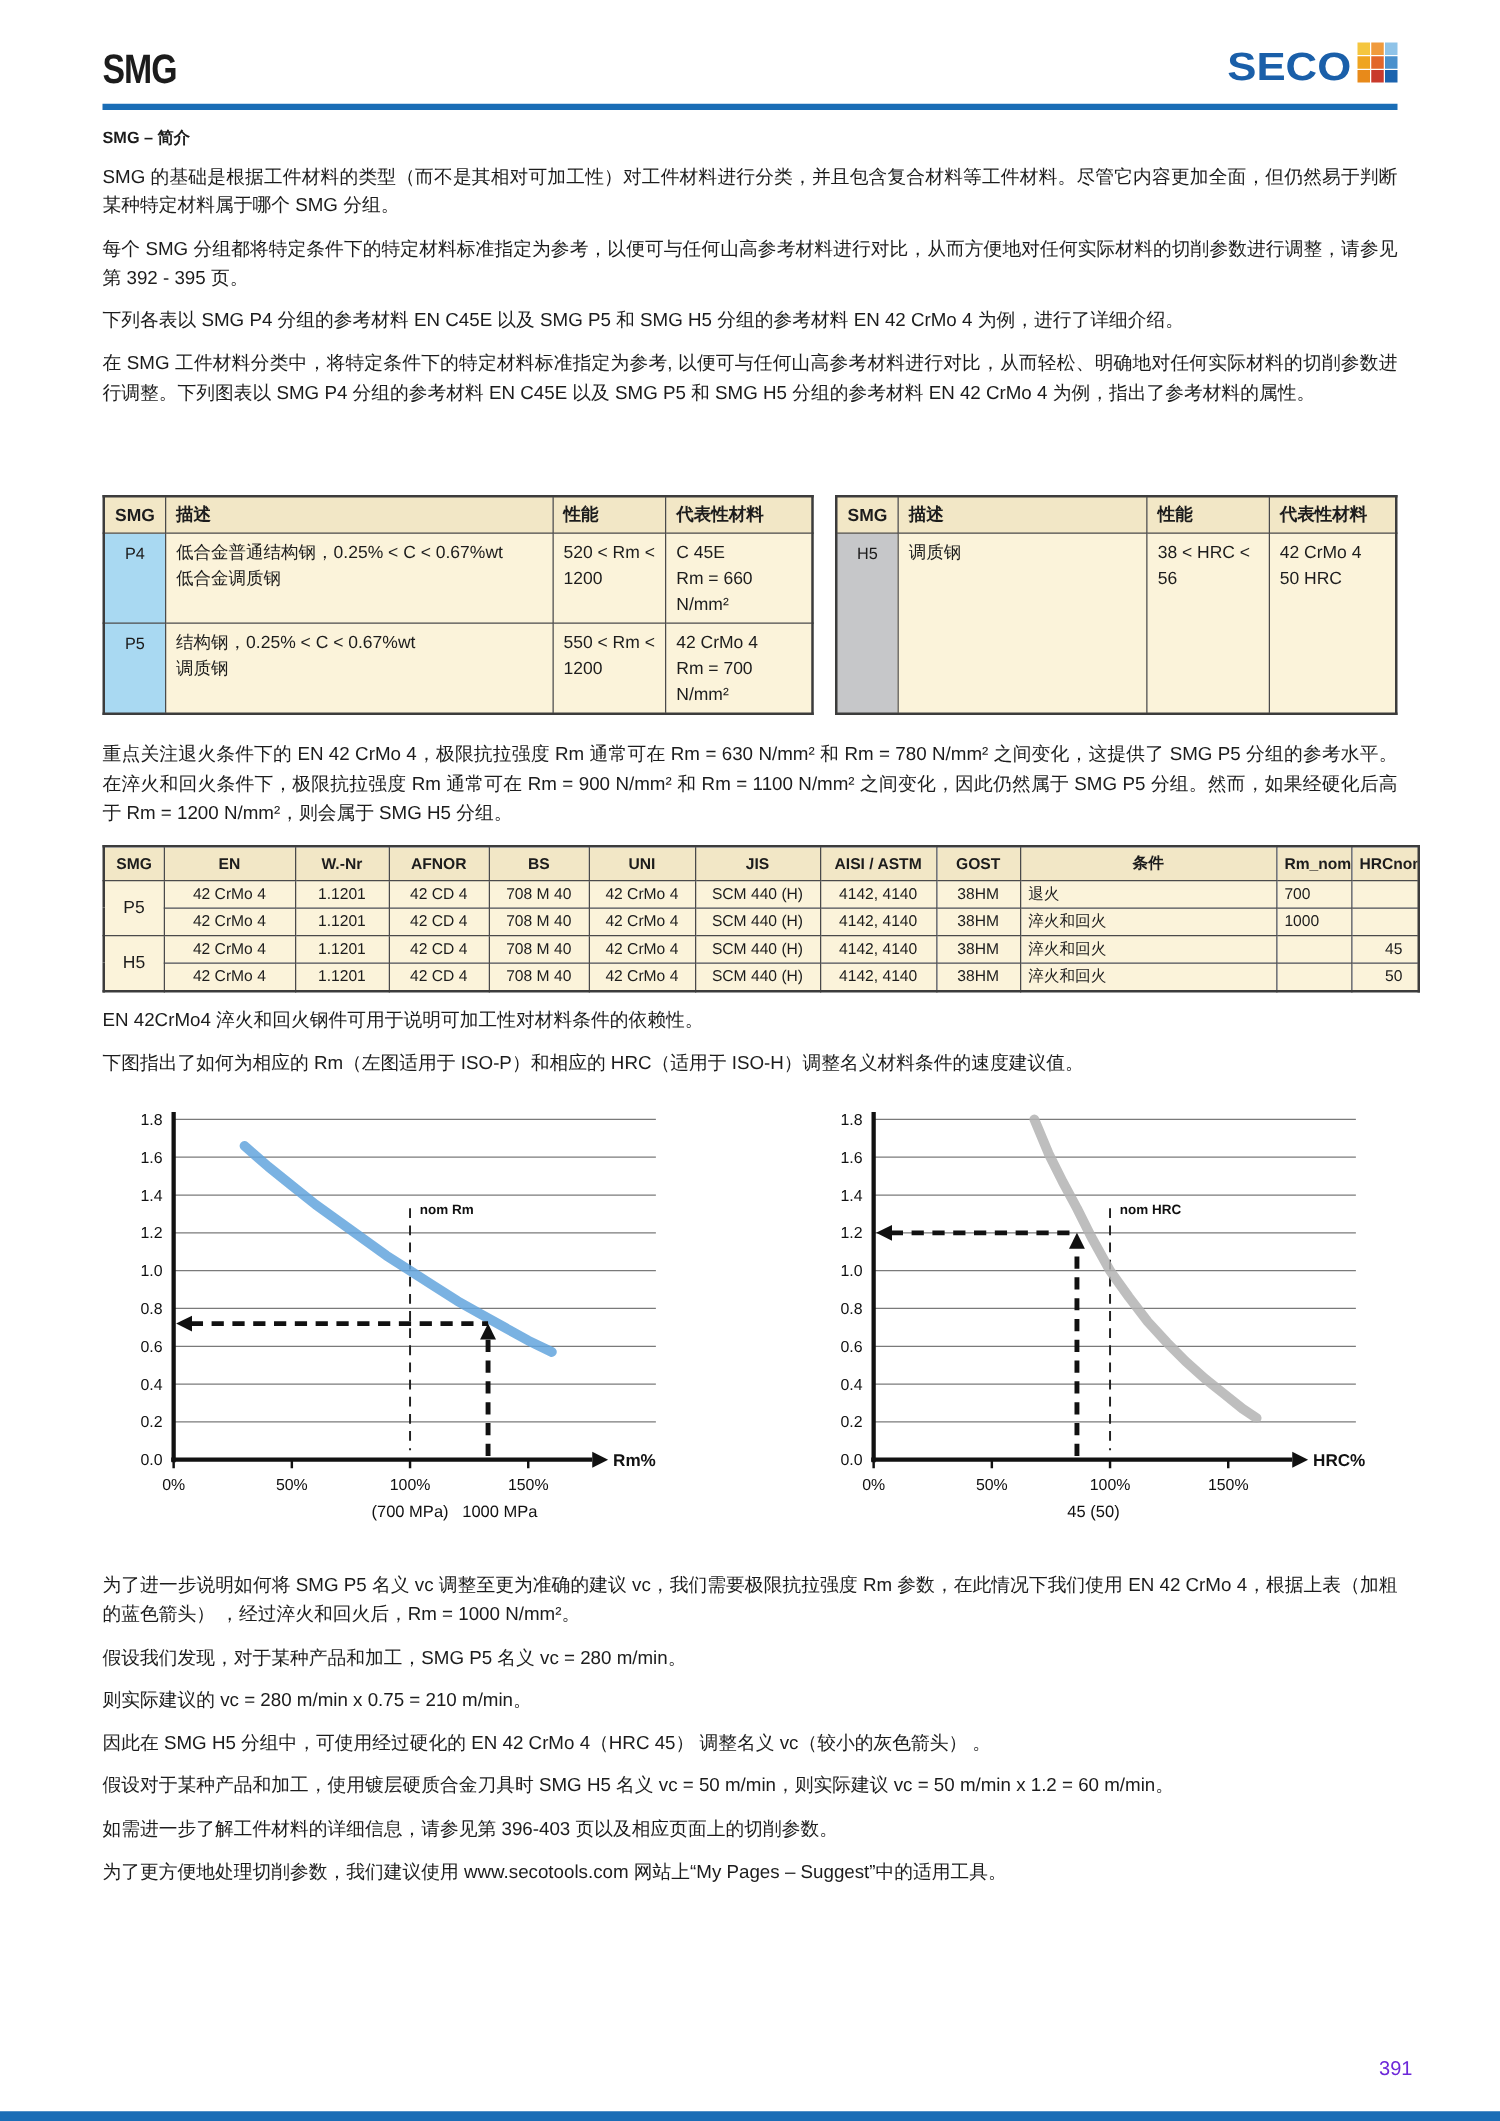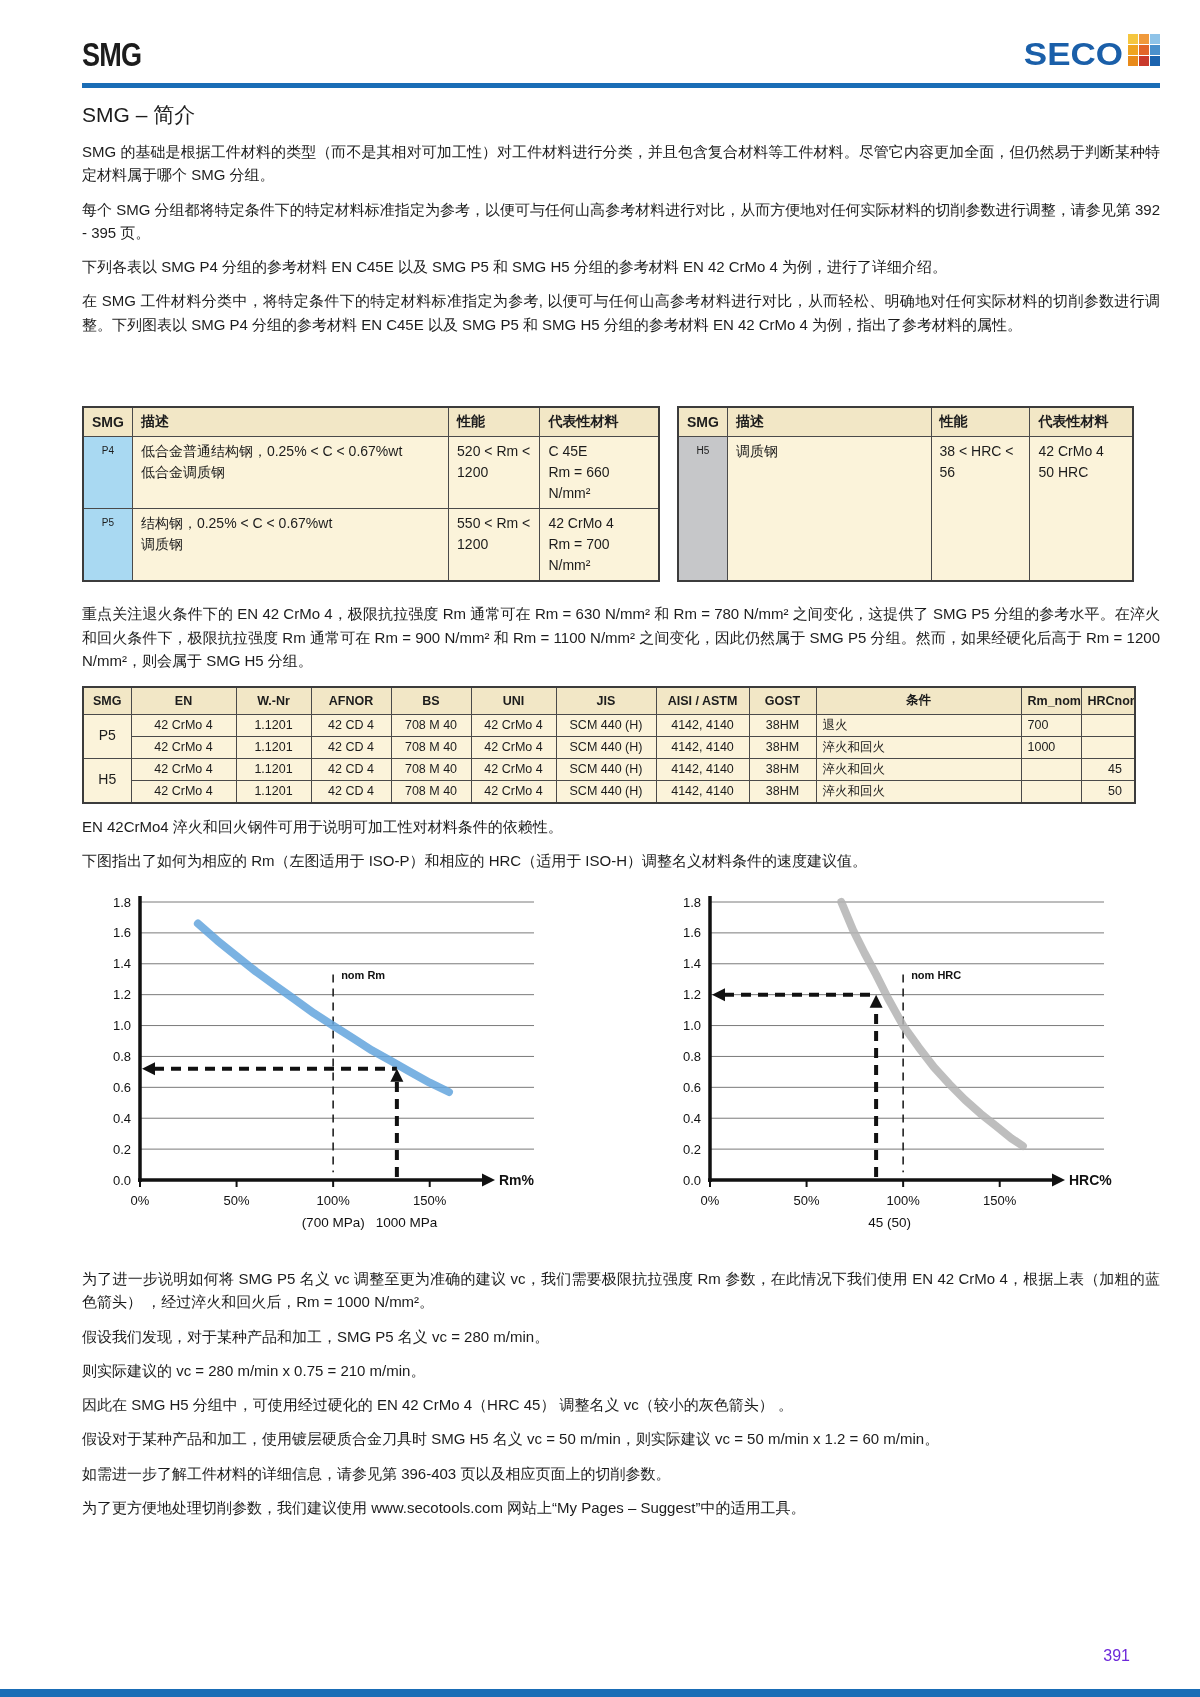--- a/index.html
+++ b/index.html
@@ -2,40 +2,40 @@
 <html><head>
 <meta charset="utf-8">
 <style>
   *{margin:0;padding:0;box-sizing:border-box}
   html,body{background:#fff}
   body{
     width:1200px;height:1697px;
     font-family:"Liberation Sans","DejaVu Sans",sans-serif;
     color:#1c1c1c;
   }
-  .page{position:relative;width:1200px;height:1697px;overflow:hidden;padding:34px 40px 0 82px;background:#fff}
+  .page{position:relative;width:1200px;height:1697px;overflow:hidden;padding:34px 82px 0 82px;background:#fff}
   
   .hdr{display:flex;justify-content:space-between;align-items:flex-end}
   .hdr-title{font-size:33px;font-weight:bold;letter-spacing:-1px;transform:scaleX(.82);transform-origin:left bottom}
   .logo{display:flex;align-items:flex-start;gap:5px}
   .logo-text{font-size:35px;font-weight:800;color:#1a5fa9;letter-spacing:0;transform:scaleY(.9)}
   .logo-grid{display:grid;grid-template-columns:repeat(3,10px);grid-auto-rows:10px;gap:1px}
   .logo-grid i{display:block}
   .rule{height:5px;background:#1a6db6;margin-top:9px}
-  h2{font-size:21px;margin-top:13px;font-weight:normal}
+  h2{font-size:13px;margin-top:13px;font-weight:bold}
   .body-p{font-size:15px;line-height:1.55;margin-top:11px;text-align:justify}
   
   .tables-row{display:flex;gap:17px;margin-top:70px}
   table{border-collapse:collapse}
   .gtable{border:2px solid #3c3c3c}
   .gtable th,.gtable td{border:1px solid #4a4a4a;font-size:14px;padding:4px 8px;vertical-align:top;text-align:left}
   .gtable th{background:#f2e7c6;height:30px;font-weight:bold;vertical-align:middle}
   .gtable th.smg-head{text-align:center}
   .gtable td{background:#fbf3da;line-height:1.5}
-  td.smg-cell{text-align:center;font-size:10px;vertical-align:top;padding-top:6px}
+  td.smg-cell{text-align:center;font-size:13px;vertical-align:top;padding-top:6px}
   .smg-cell.blue{background:#a9d9f2}
   .smg-cell.gray{background:#c6c7c9}
   #gtable-left{width:578px}
   #gtable-right{width:457px}
   #gtable-left tbody tr:nth-child(1) td{height:66px}
   #gtable-left tbody tr:nth-child(2) td{height:57px}
   #gtable-right tbody tr td{height:123px}
   
   #standards{margin-top:14px;width:1052px;table-layout:fixed;border:2px solid #3c3c3c}
   #standards th,#standards td{border:1px solid #4a4a4a;font-size:12.5px;padding:2px 6px;background:#fbf3da;text-align:center;white-space:nowrap;overflow:hidden}

